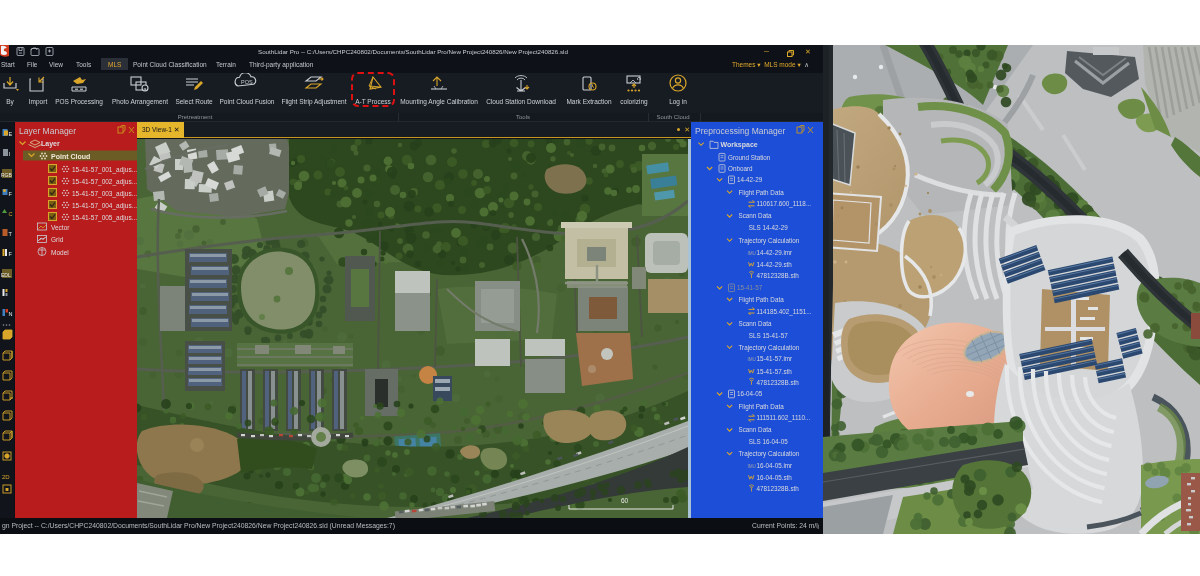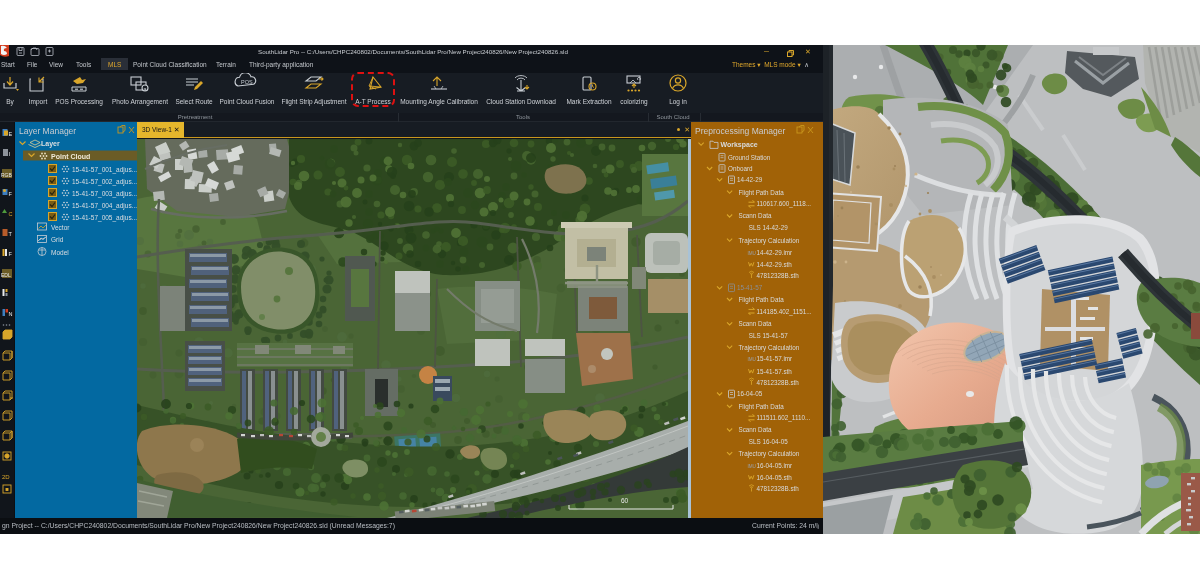--- a/index.html
+++ b/index.html
@@ -12,26 +12,26 @@
 .menu-item { position:absolute; top:3px; font-size:6.5px; color:#c3c7cc; }
 #topright { position:absolute; left:732px; top:16px; font-size:6.5px; color:#e2a92c; white-space:nowrap;}
 #winbtns { position:absolute; left:764px; top:3px; color:#d9a62a; font-size:7px; }
 #toolbar { position:absolute; left:0; top:28px; width:823px; height:40px; background:#171c23; }
 .titem { position:absolute; top:25px; text-align:center; transform:translateX(-50%); }
 .titem .lbl { font-size:6.5px; color:#cfd3d8; white-space:nowrap; }
 .grouprow { position:absolute; top:68px; width:823px; height:9px; border-bottom:1px solid #22272e;}
 .grouplbl { position:absolute; font-size:6px; color:#8f959c; top:1px; transform:translateX(-50%); }
 #redbox { position:absolute; left:351px; top:27px; width:44px; height:35px; border:2px dashed #dd1111; border-radius:7px; }
 #leftstrip { position:absolute; left:0; top:77px; width:14px; height:398px; background:#11151b; }
-#layerpanel { position:absolute; left:14px; top:77px; width:123px; height:398px; background:#0369a1; border-left:1px solid #0c0f14; }
+#layerpanel { position:absolute; left:14px; top:77px; width:123px; height:398px; background:#b91c1c; border-left:1px solid #0c0f14; }
 .paneltitle { font-size:8.5px; color:#c9ccd1; padding:4px 0 0 4px; }
 #viewarea { position:absolute; left:137px; top:77px; width:554px; height:398px; background:#10141a; }
 #tabbar { position:absolute; left:0; top:0; width:554px; height:16px; background:#171c23; border-bottom:1px solid #c9971d;}
 #tab1 { position:absolute; left:0; top:0; height:16px; background:#e5b62c; color:#15151a; font-size:6.5px; padding:4px 4px 0 5px; }
-#rightpanel { position:absolute; left:691px; top:77px; width:132px; height:398px; background:#a16207; }
+#rightpanel { position:absolute; left:691px; top:77px; width:132px; height:398px; background:#1d4ed8; }
 #statusbar { position:absolute; left:0; top:473px; width:823px; height:16px; background:#0b0e12; color:#b9bec4; }
 #statusbar span { font-size:6.8px; }
 </style>
 </head>
 <body>
 <div id="app">
   <div id="titlebar">
     <svg width="60" height="13" style="position:absolute;left:0;top:0;">
       <path d="M0,0 h9 v11 q-5,2 -9,-1 z" fill="#d23c1e"></path>
       <path d="M1,1 q4,-1 6,2 q-4,0 -3,3 q3,0 3,3 q-3,2 -6,0 z" fill="#f2f3f5"></path>

